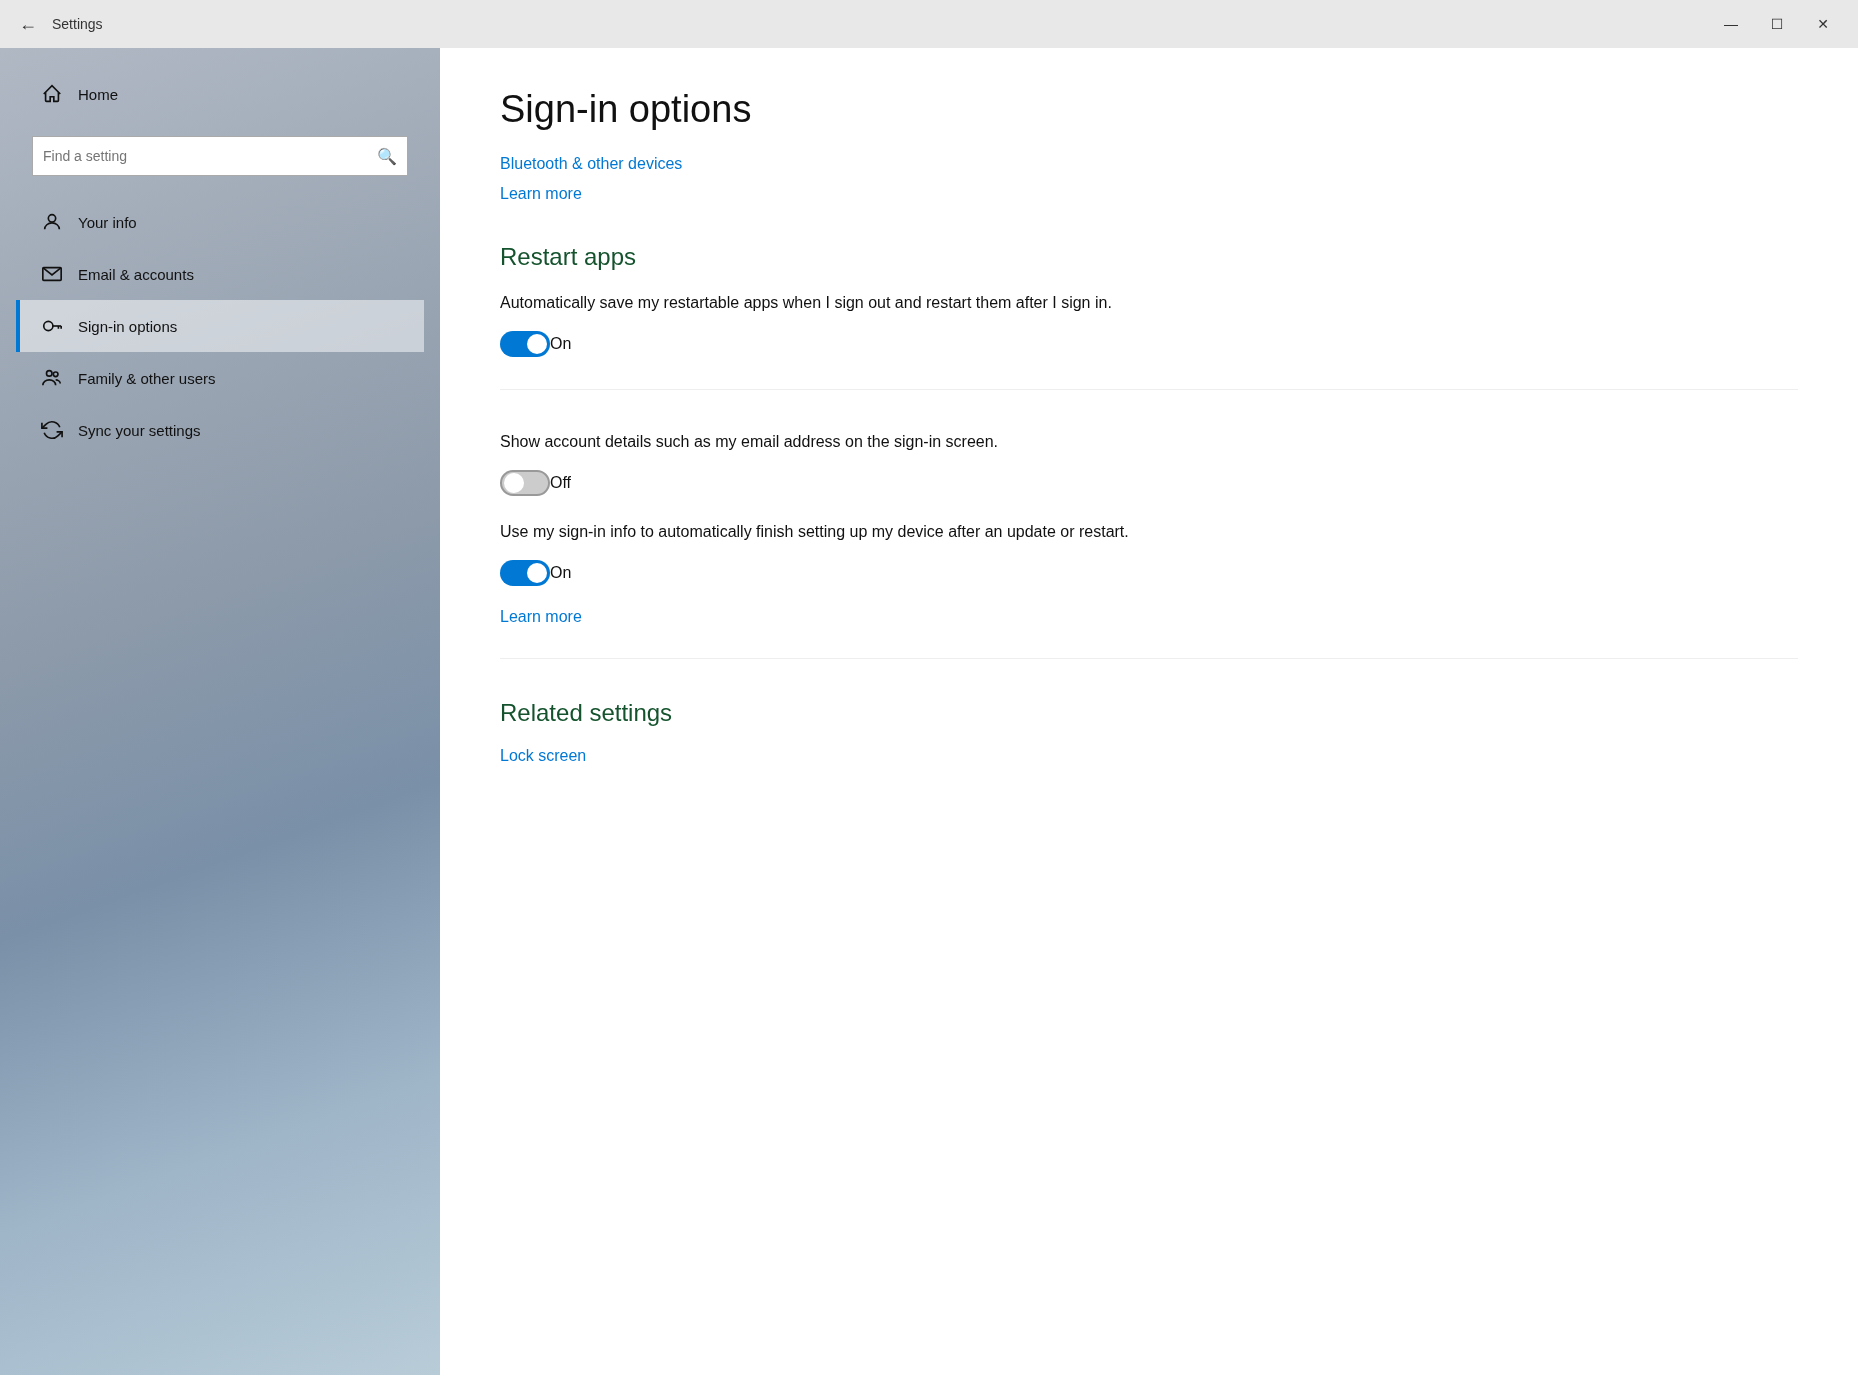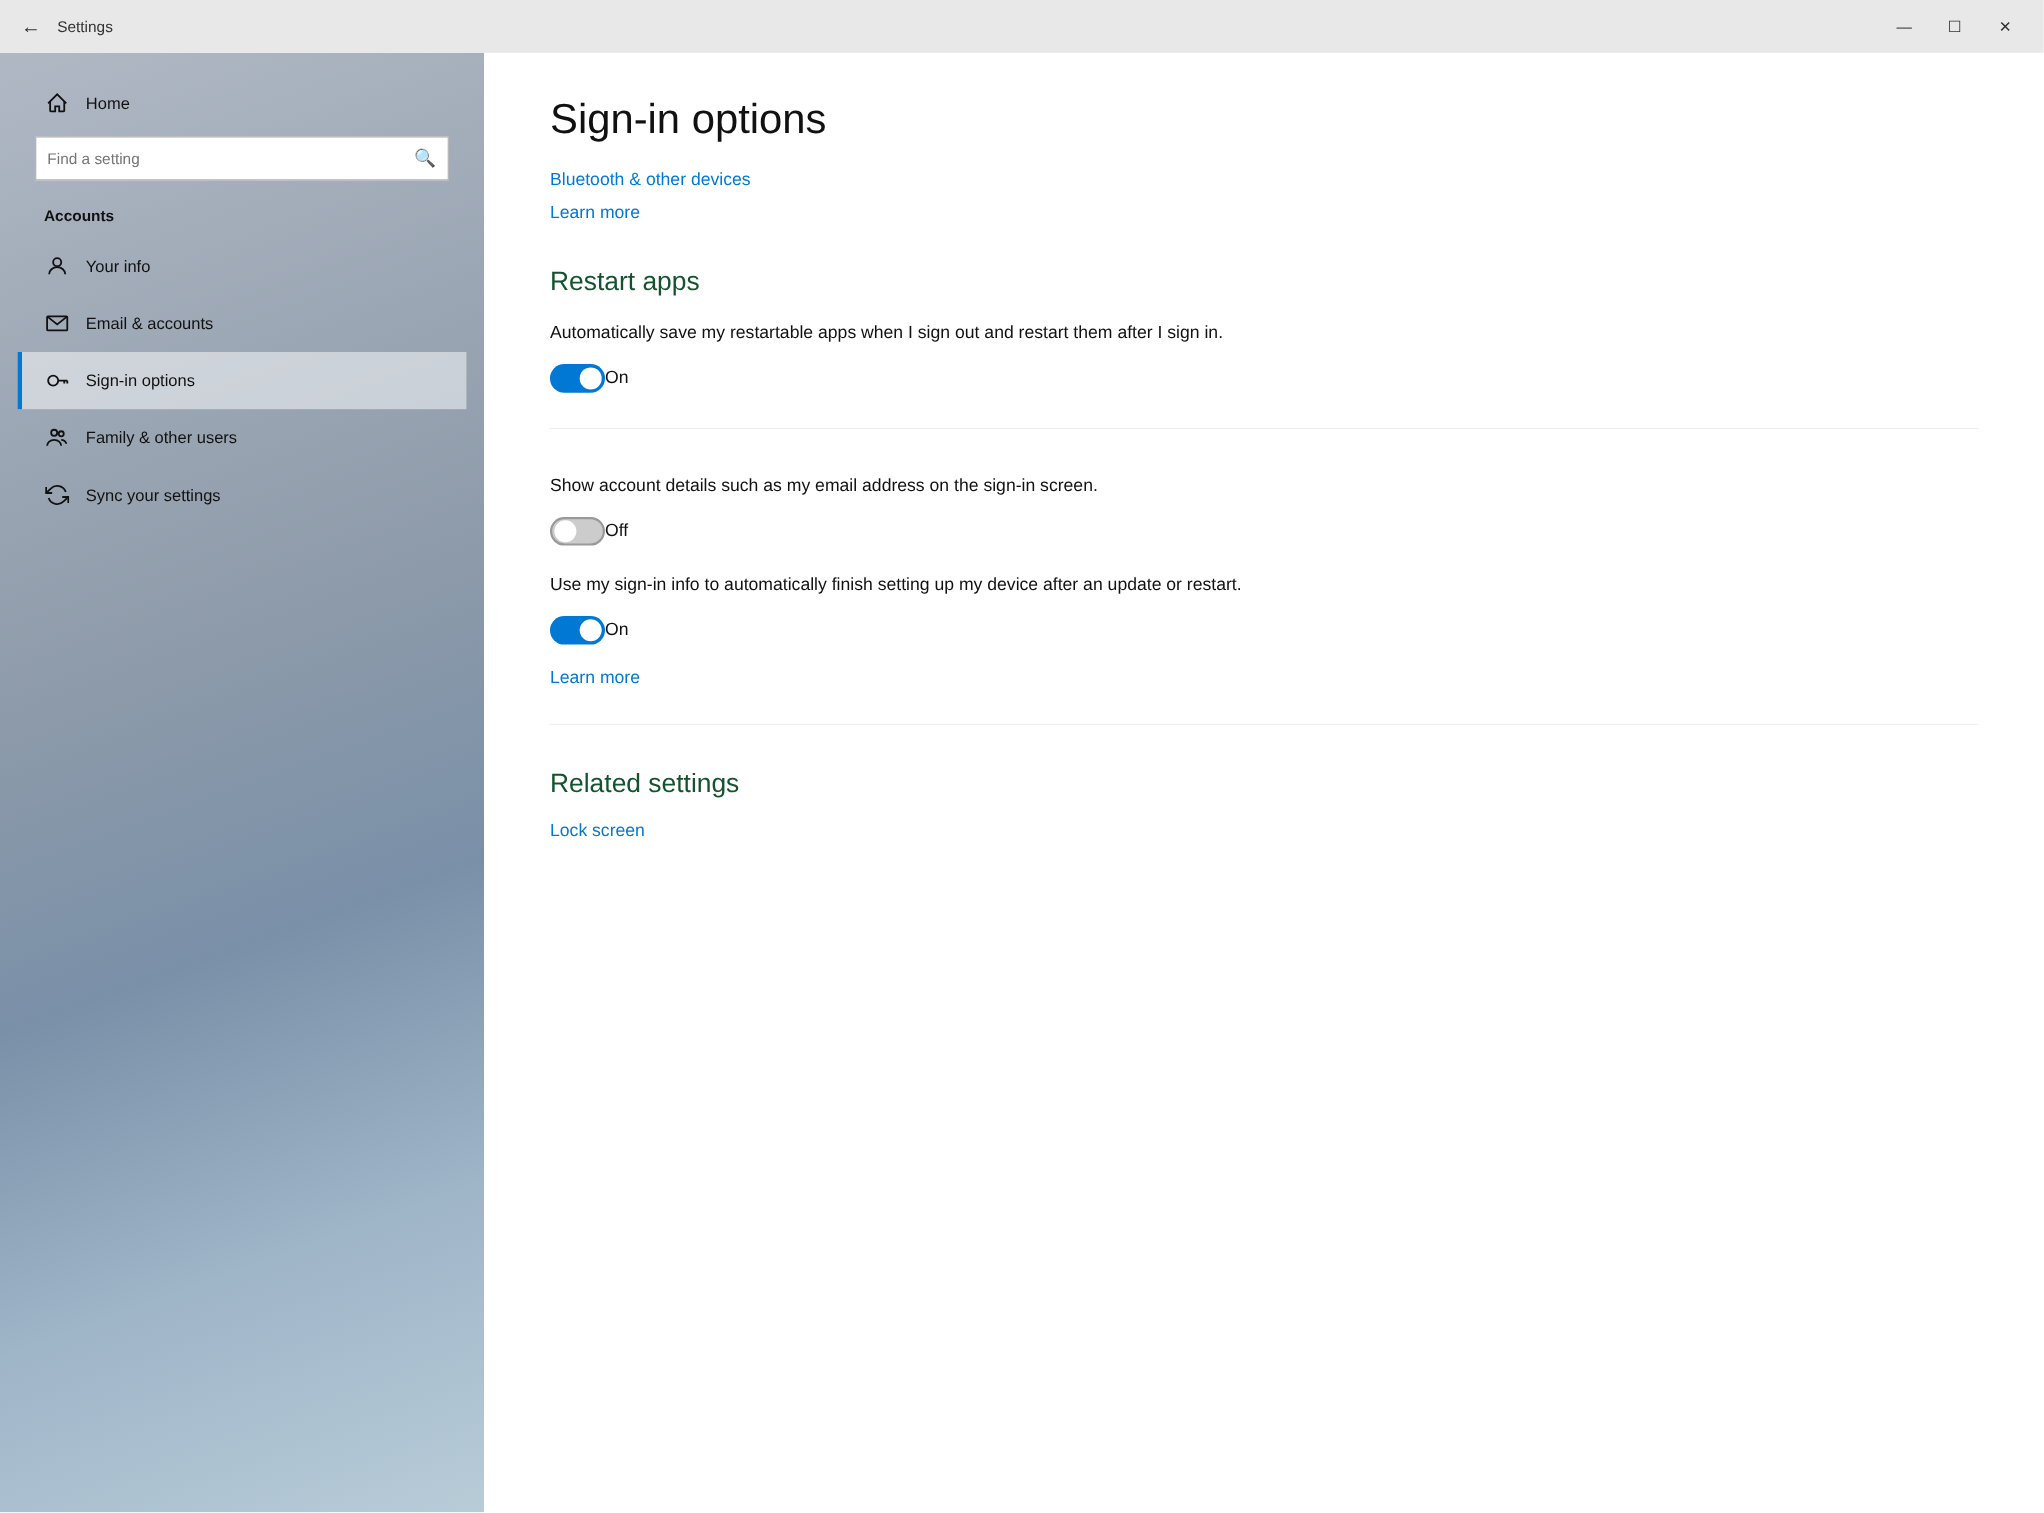--- a/index.html
+++ b/index.html
@@ -57,21 +57,21 @@
     
     .sidebar {
       width: 440px;
       background: linear-gradient(160deg, #b0b8c4 0%, #8e9baa 40%, #7a90a8 60%, #9fb5c8 80%, #b8ccd8 100%);
       display: flex;
       flex-direction: column;
       padding: 20px 16px;
       flex-shrink: 0;
     }
     .search-box {
-      margin: 4px 16px 20px 16px;
+      margin: 16px 16px 20px 16px;
       display: flex;
       align-items: center;
       background: white;
       border: 1px solid #aaa;
       height: 40px;
       padding: 0 10px;
     }
     .search-input {
       border: none;
       outline: none;
@@ -234,21 +234,20 @@
         </svg>
       </div>
       <span>Home</span>
     </div>
 
     <div class="search-box">
       <input class="search-input" type="text" placeholder="Find a setting" style="">
       <span class="search-icon">🔍</span>
     </div>
 
-    <div class="accounts-label">Accounts</div>
 
     <div class="nav-item">
       <div class="nav-icon">
         <svg class="icon-svg" viewBox="0 0 24 24" fill="none" stroke="#111" stroke-width="1.8">
           <circle cx="12" cy="8" r="4"></circle>
           <path d="M4 20c0-4 3.6-7 8-7s8 3 8 7"></path>
           <line x1="2" y1="20" x2="22" y2="20" stroke-width="0"></line>
         </svg>
       </div>
       <span>Your info</span>

